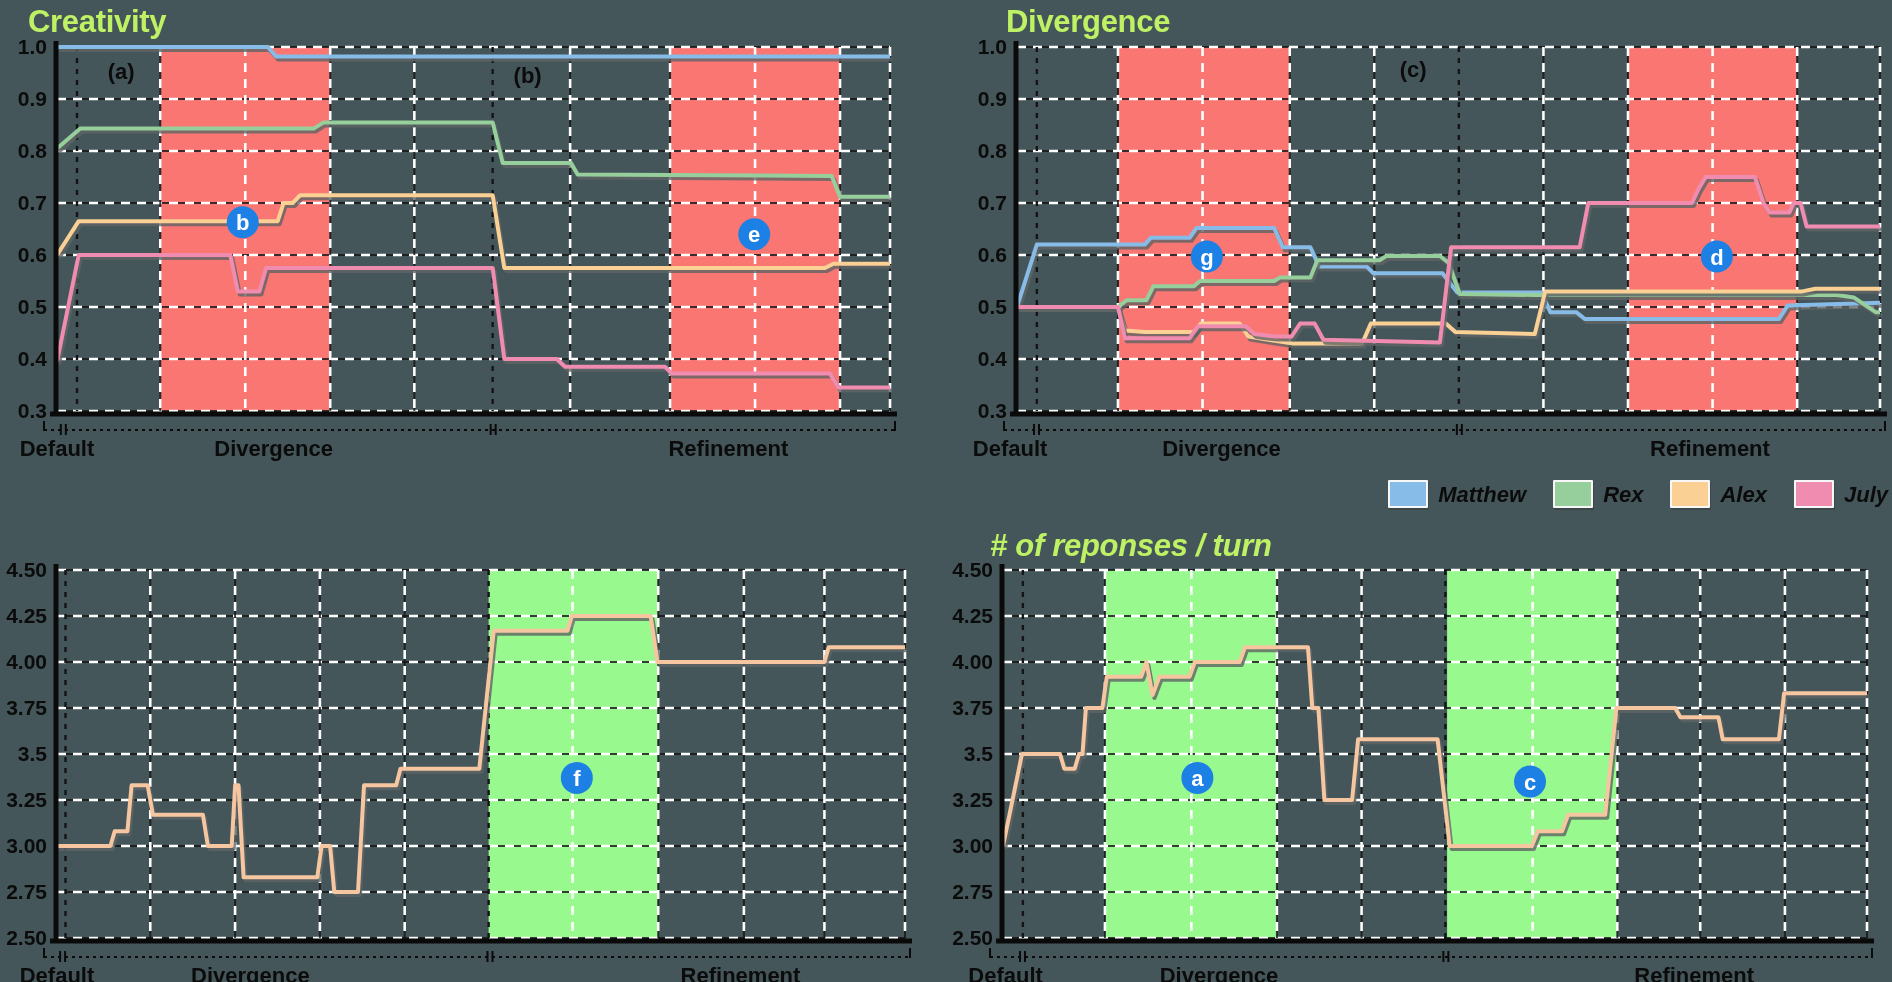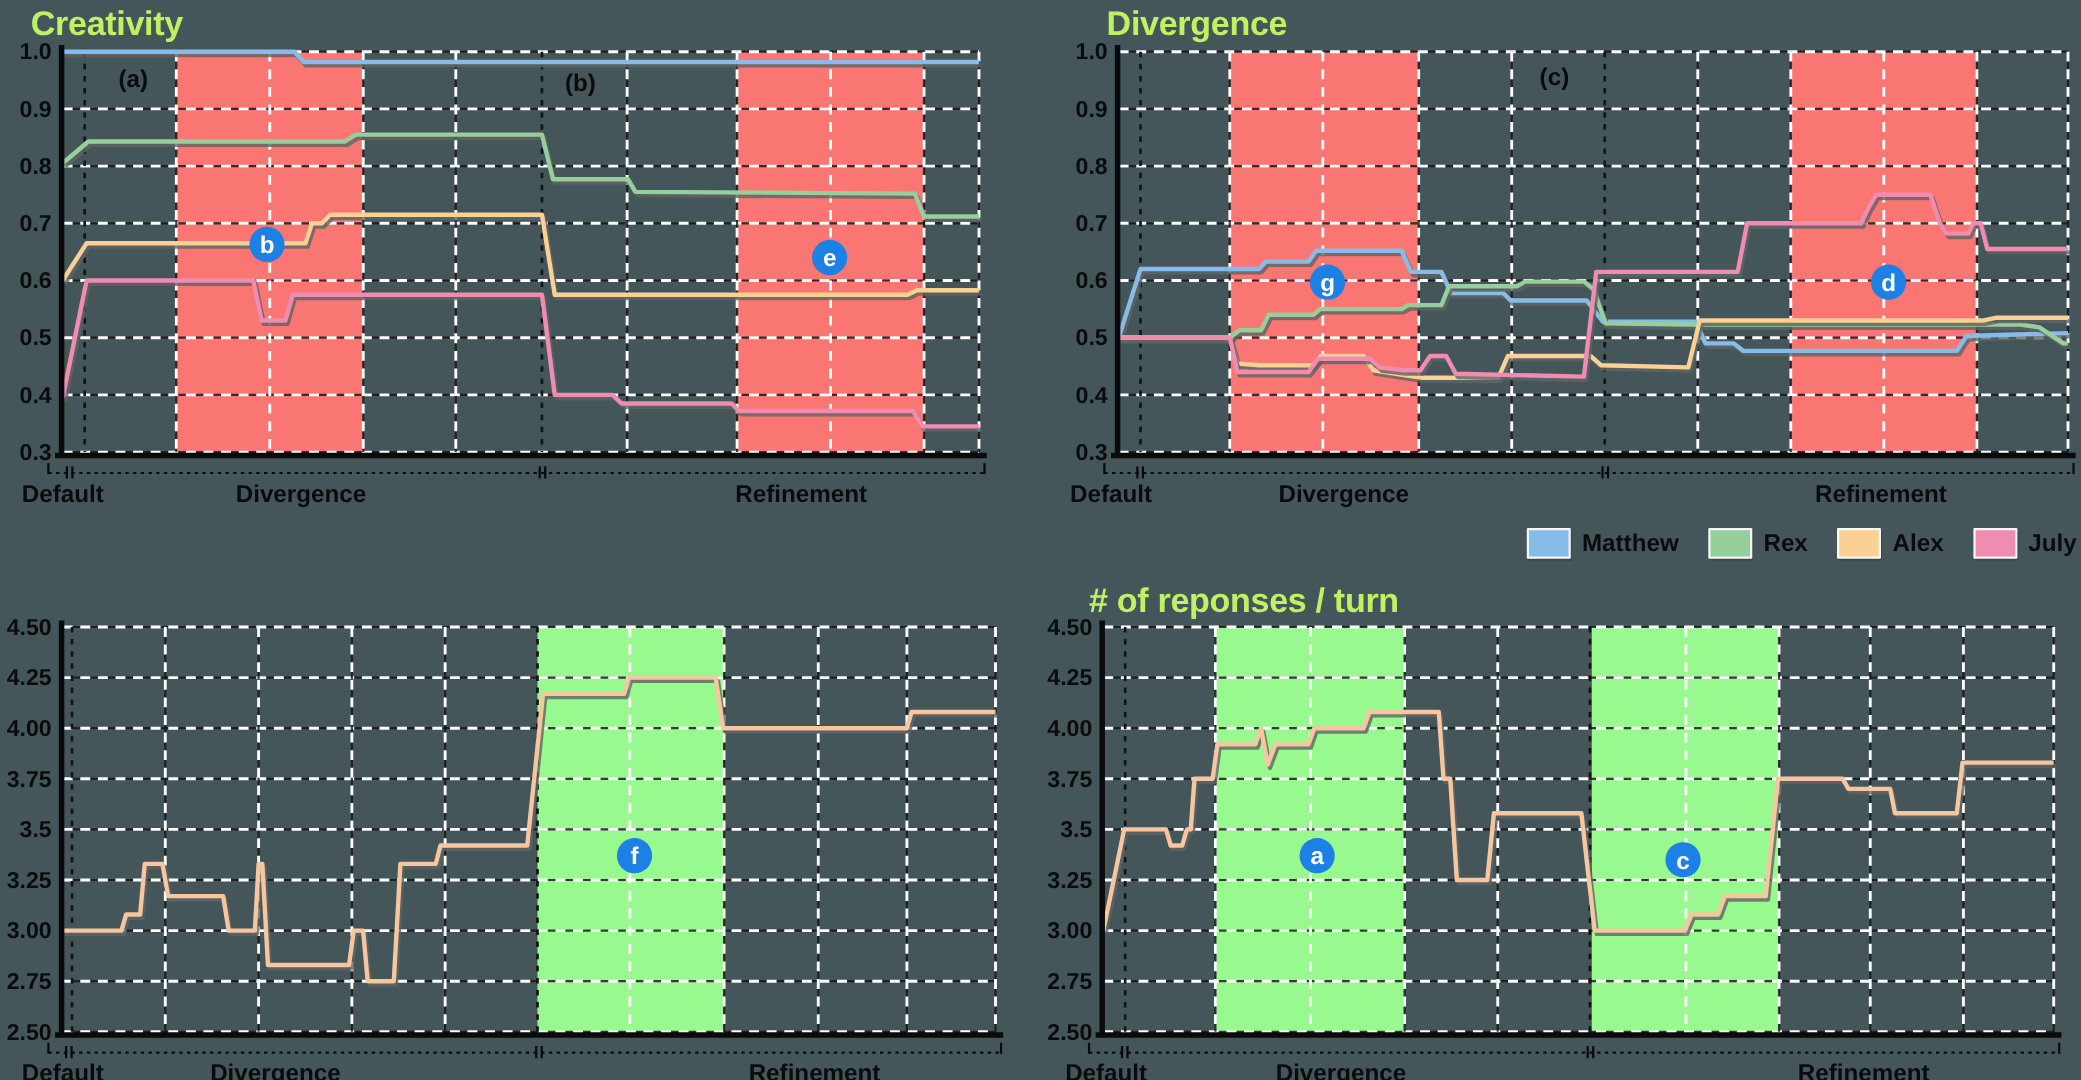--- a/index.html
+++ b/index.html
@@ -2,33 +2,33 @@
 <html><head>
 <meta charset="utf-8">
 <style>
   html,body{margin:0;padding:0;background:#44565a;}
   #canvas{position:relative;width:1892px;height:982px;background:#44565a;overflow:hidden;
           font-family:"Liberation Sans",sans-serif;}
   .chart-title{position:absolute;font-size:31px;font-weight:700;color:#bef264;letter-spacing:-0.3px;white-space:nowrap;}
   #title-0{left:28px;top:4px;}
   #title-1{left:1006px;top:4px;}
   #title-2{left:28px;top:534px;}
-  #title-3{left:990px;top:528px;}
+  #title-3{left:990px;top:528px;font-style:italic;}
   svg.plot{position:absolute;overflow:visible;}
   #plot-0{left:0;top:0;}
   #plot-1{left:946px;top:0;}
   #plot-2{left:0;top:520px;}
   #plot-3{left:946px;top:520px;}
   svg text{font-family:"Liberation Sans",sans-serif;font-weight:700;fill:#0b0b0b;}
   svg text.ytick{font-size:21px;}
   svg text.phase{font-size:22px;}
   svg text.ann{font-size:22px;}
   svg text.circ{font-size:22px;fill:#ffffff;}
   .legend{position:absolute;top:480px;right:4px;display:flex;align-items:center;gap:27px;}
-  .legend-item{display:flex;align-items:center;gap:10px;}
+  .legend-item{display:flex;align-items:flex-end;gap:10px;font-style:italic;}
   .swatch{display:inline-block;width:36px;height:24px;border:2px solid #f7f7f7;border-radius:1px;
           box-shadow:1px 2px 0 rgba(50,55,55,.45);}
   .legend-label{font-size:22px;font-weight:700;color:#0b0b0b;}
 </style>
 </head>
 <body>
 
 <div id="canvas">
   <div class="chart-title" id="title-0">Creativity</div>
   <div class="chart-title" id="title-1">Divergence</div>

